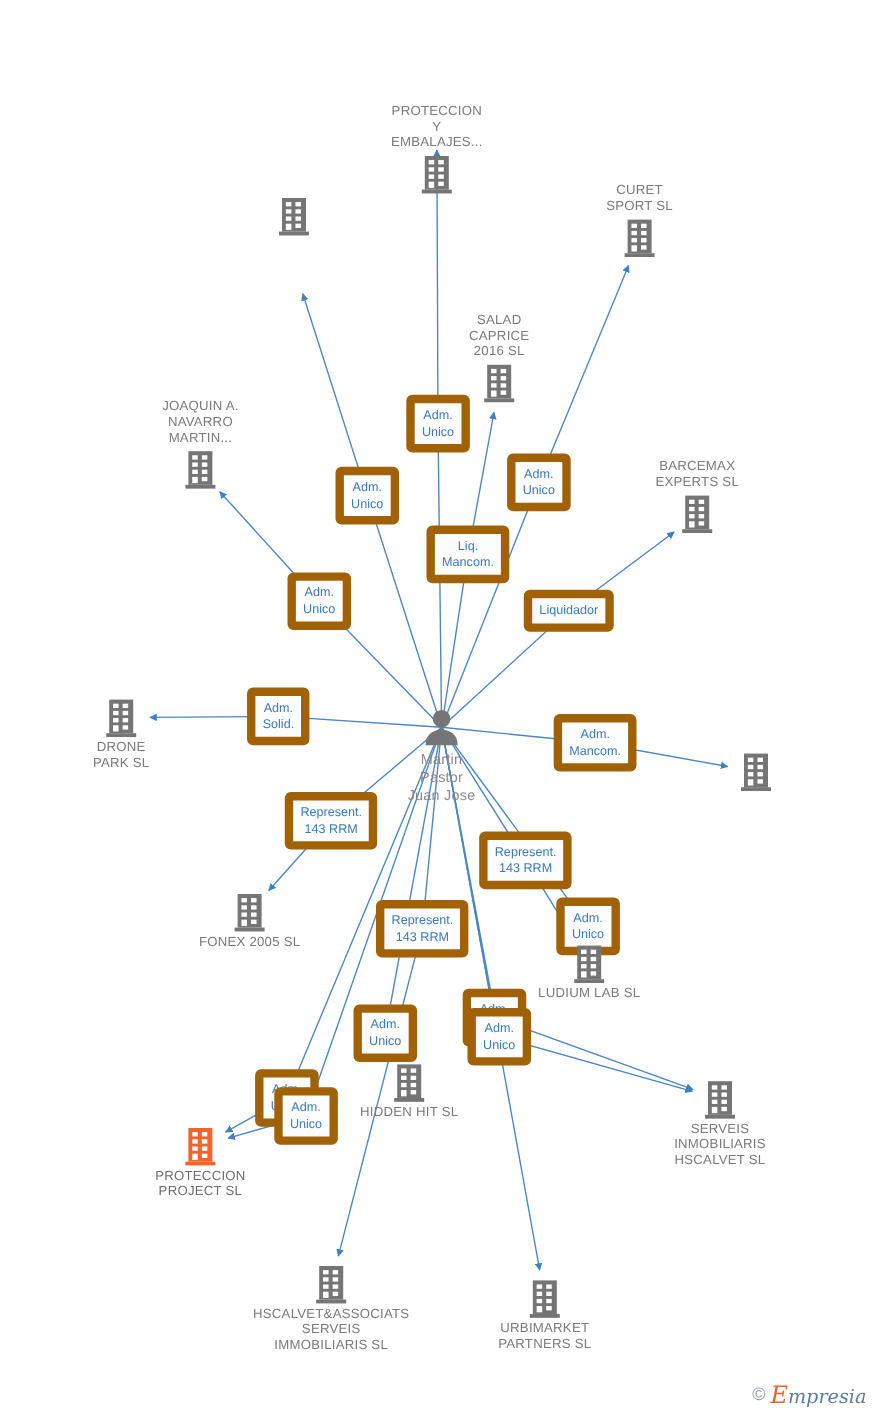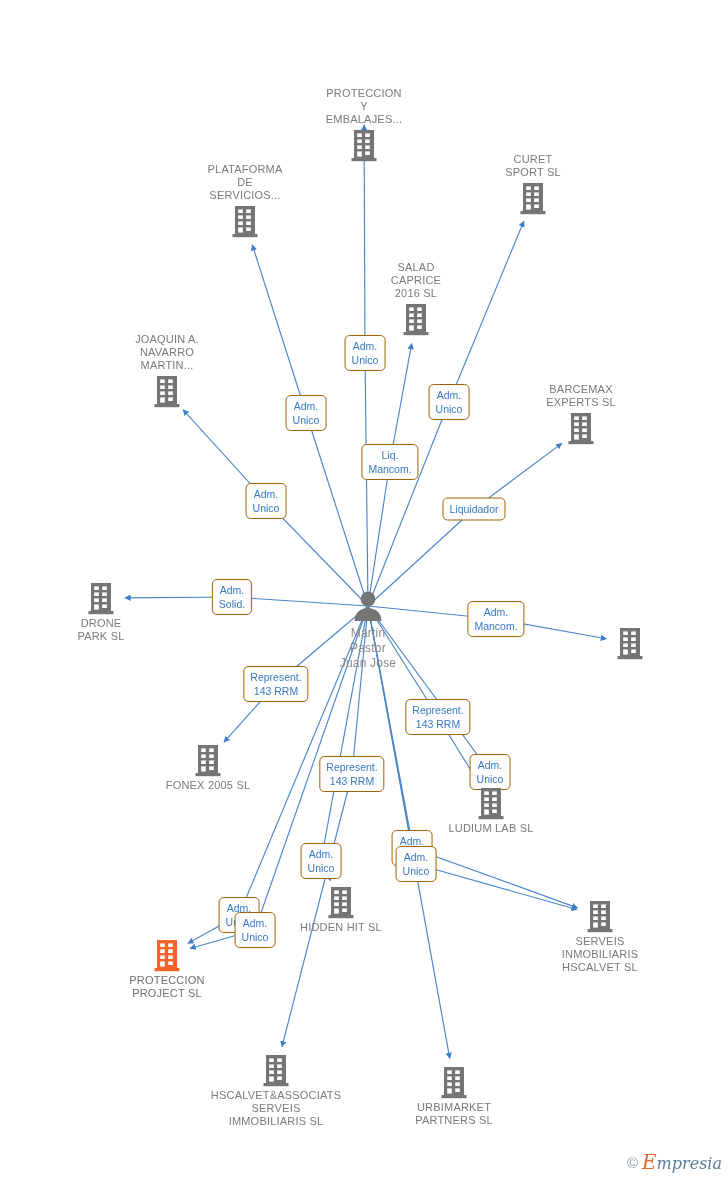--- a/index.html
+++ b/index.html
@@ -46,21 +46,21 @@
   .node.company .glyph svg { display: block; margin: 0 auto; }
   .node.below .caption { margin-top: 2px; }
   .node.above .caption { margin-bottom: 2px; }
   .node.person {
     color: #8a8a8a;
     font-size: 12px;
     line-height: 15px;
   }
   .edge-label {
     position: absolute;
-    border: 1px solid #a16207;
+    border: 7px solid #a16207;
     background: #fdfdfd;
     border-radius: 5px;
     color: #3a7ac0;
     font-size: 10.5px;
     line-height: 14px;
     text-align: center;
     padding: 3px 6px;
     white-space: pre-line;
     box-sizing: border-box;
     transform: translate(-50%, -50%);
@@ -203,23 +203,20 @@
               <rect x="15.2" y="11.4" width="4.6" height="3.6"></rect>
               <rect x="7.2" y="17.4" width="4.6" height="3.6"></rect>
               <rect x="15.2" y="17.4" width="4.6" height="3.6"></rect>
               <rect x="7.2" y="23.4" width="4.6" height="5.2"></rect>
               <rect x="15.2" y="23.4" width="4.6" height="3.6"></rect>
             </g>
           </svg>
         </span>
       </div>
       <div class="node company above" style="left: 245px; top: 163px;">
-        <span class="caption">PLATAFORMA
-DE
-SERVICIOS...</span>
         <span class="glyph">
           <svg width="28" height="34" viewBox="0 0 28 34" aria-hidden="true">
             <rect x="4" y="2" width="20" height="28" fill="#757575"></rect>
             <rect x="1.5" y="30" width="25" height="3.2" fill="#757575"></rect>
             <g fill="#ffffff">
               <rect x="7.2" y="5.4" width="4.6" height="3.6"></rect>
               <rect x="15.2" y="5.4" width="4.6" height="3.6"></rect>
               <rect x="7.2" y="11.4" width="4.6" height="3.6"></rect>
               <rect x="15.2" y="11.4" width="4.6" height="3.6"></rect>
               <rect x="7.2" y="17.4" width="4.6" height="3.6"></rect>

